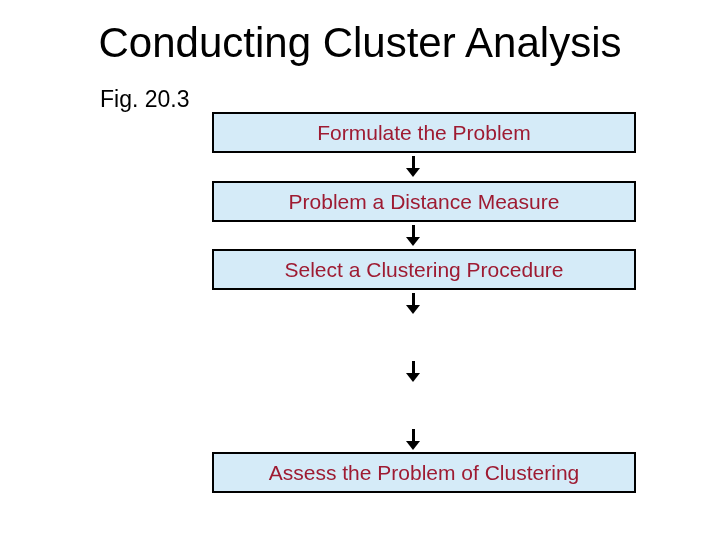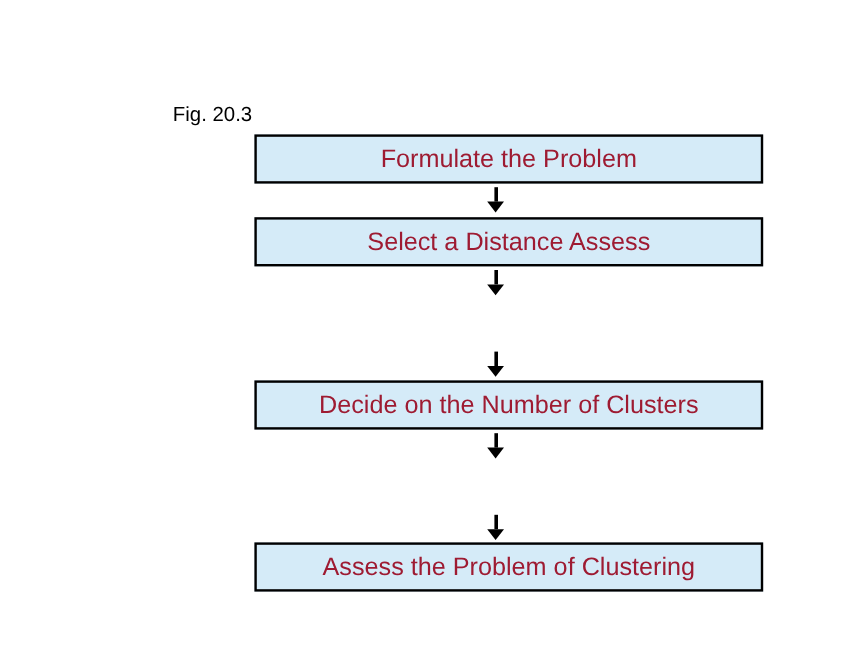--- a/index.html
+++ b/index.html
@@ -31,23 +31,22 @@
     text-align: center;
     font-size: 42px;
     line-height: 54px;
     color: var(--title-text);
     white-space: nowrap;
   }
   .figure-label {
     position: absolute;
     top: 86px;
     left: 100px;
-    font-size: 17px;
+    font-size: 23px;
     color: var(--figure-label-text);
-    margin-left: 44px;
   }
   .flow-step {
     position: absolute;
     left: 212px;
     width: 424px;
     height: 41px;
     box-sizing: border-box;
     background: var(--box-fill);
     border: 2px solid var(--box-border);
     display: flex;
@@ -93,41 +92,42 @@
   .arrow-2 { top: 225px; }
   .arrow-3 { top: 293px; }
   .arrow-4 { top: 361px; }
   .arrow-5 { top: 429px; }
 </style>
 </head>
 <body>
 
 <div class="slide">
 
+  <div class="slide-title">Conducting Cluster Analysis</div>
 
   <div class="figure-label">Fig. 20.3</div>
 
   <div class="flow-step step-1">
     <span class="flow-step-label">Formulate the Problem</span>
   </div>
 
   <div class="down-arrow arrow-1"></div>
 
   <div class="flow-step step-2">
-    <span class="flow-step-label">Select a Distance Assess</span>
+    <span class="flow-step-label">Problem a Distance Measure</span>
   </div>
 
   <div class="down-arrow arrow-2"></div>
 
+  <div class="flow-step step-3">
+    <span class="flow-step-label">Select a Clustering Procedure</span>
+  </div>
 
   <div class="down-arrow arrow-3"></div>
 
-  <div class="flow-step step-4">
-    <span class="flow-step-label">Decide on the Number of Clusters</span>
-  </div>
 
   <div class="down-arrow arrow-4"></div>
 
 
   <div class="down-arrow arrow-5"></div>
 
   <div class="flow-step step-6">
     <span class="flow-step-label">Assess the Problem of Clustering</span>
   </div>
 

